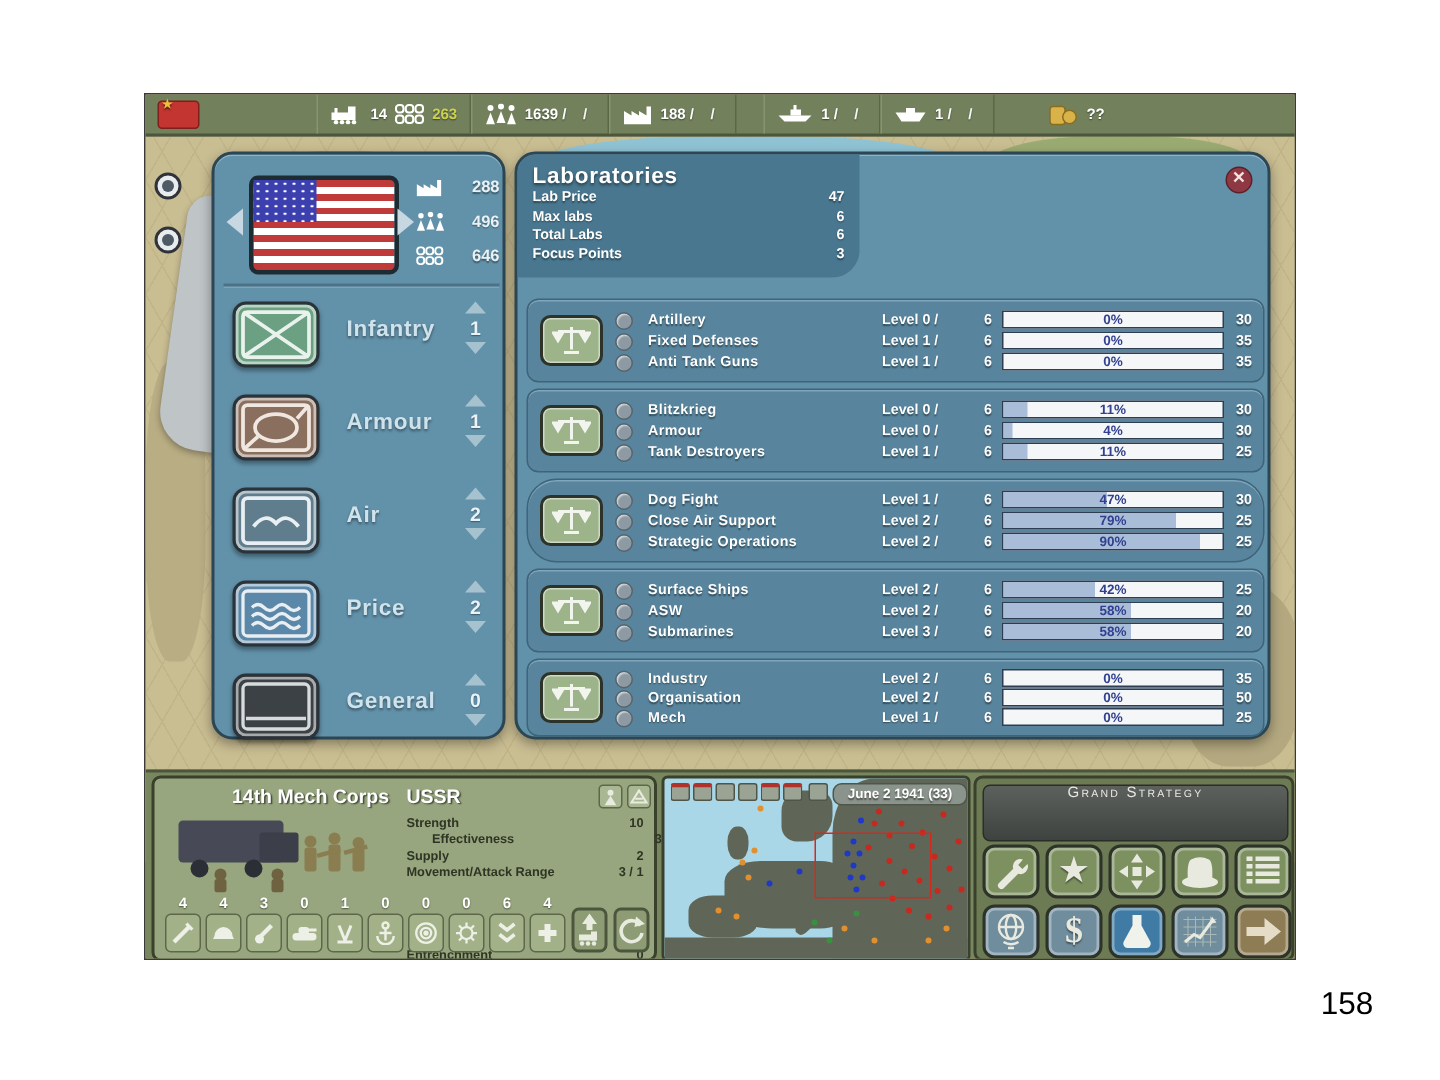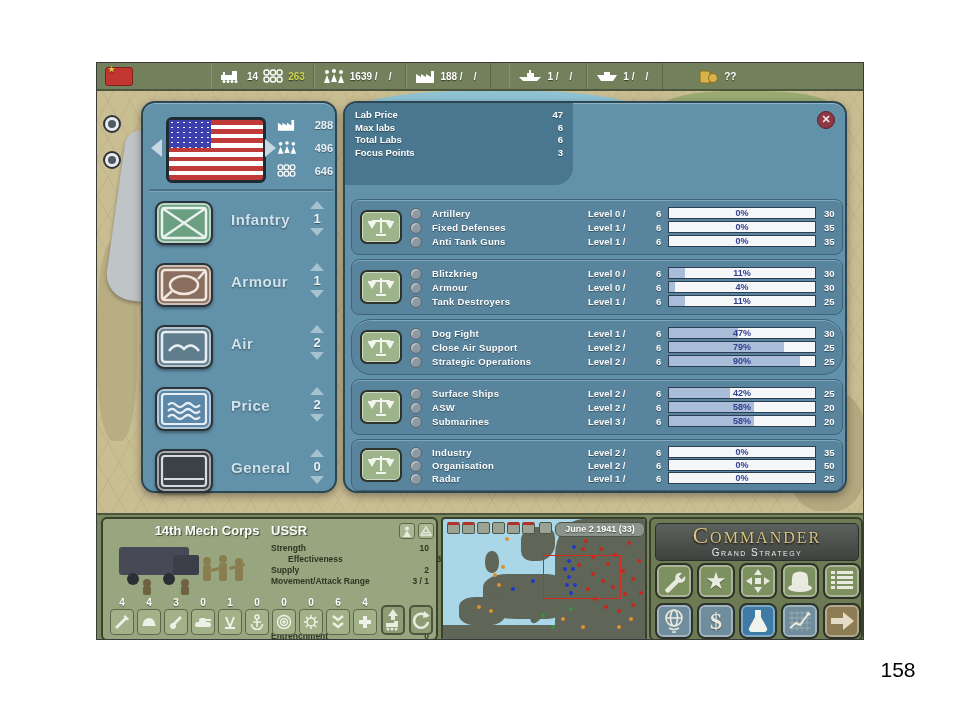--- a/index.html
+++ b/index.html
@@ -393,20 +393,21 @@
         <div class="spinner">
           <div class="spin-up"></div>
           <div class="spin-val">0</div>
           <div class="spin-down"></div>
         </div>
       </div>
     </div>
 
     <div class="panel labs">
       <div class="labs-header">
+        <div class="labs-title">Laboratories</div>
         <div class="labs-stat">
           <span>Lab Price</span>
           <span>47</span>
         </div>
         <div class="labs-stat">
           <span>Max labs</span>
           <span>6</span>
         </div>
         <div class="labs-stat">
           <span>Total Labs</span>
@@ -636,21 +637,21 @@
           <span class="lab-level">Level 2 /</span>
           <span class="lab-max">6</span>
           <div class="lab-bar">
               <div class="lab-fill" style="width: 0%;"></div>
               <div class="lab-pct">0%</div>
             </div>
           <span class="lab-cost">50</span>
         </div>
         <div class="lab-row" style="top:32px;">
           <div class="lab-radio"></div>
-          <span class="lab-name">Radar</span>
+          <span class="lab-name">Mech</span>
           <span class="lab-level">Level 1 /</span>
           <span class="lab-max">6</span>
           <div class="lab-bar">
               <div class="lab-fill" style="width: 0%;"></div>
               <div class="lab-pct">0%</div>
             </div>
           <span class="lab-cost">25</span>
         </div>
       </div>
     </div>
@@ -908,21 +909,20 @@
         <div class="mm-btn" style="left:34px;"></div>
         <div class="mm-btn" style="left:49px;"></div>
         <div class="mm-btn red-top" style="left:64px;"></div>
         <div class="mm-btn red-top" style="left:79px;"></div>
         <div class="mm-btn" style="left:96px;"></div>
         <div class="mm-date">June 2 1941 (33)</div>
       </div>
 
       <div class="cmd-panel">
         <div class="cmd-logo">
-          <div class="cmd-title">Commander</div>
           <div class="cmd-sub">Grand Strategy</div>
         </div>
         <div class="cmd-btn cmd-green" style="left:4px;top:44px;">
           <svg width="24" height="24" viewBox="0 0 24 24">
               <path fill="#e9eadf" d="M20 4 a5 5 0 0 0-6.5 6.2 L4 19.7 a2.3 2.3 0 0 0 3.3 3.3 L16.8 13.5 A5 5 0 0 0 23 7 l-3.4 3.4 -2.8-2.8 Z"></path>
             </svg>
         </div>
         <div class="cmd-btn cmd-green" style="left:46px;top:44px;">
           <span class="cmd-star">★</span>
         </div>

